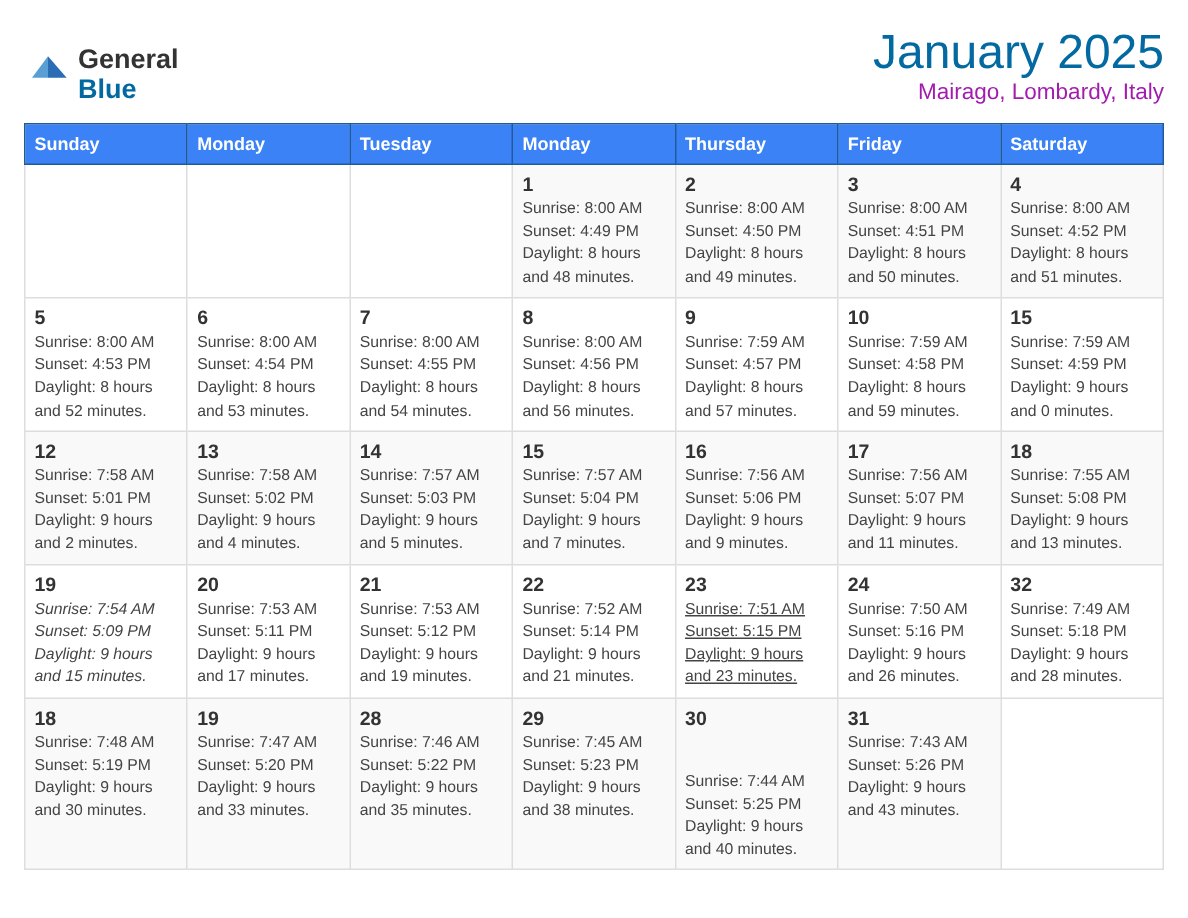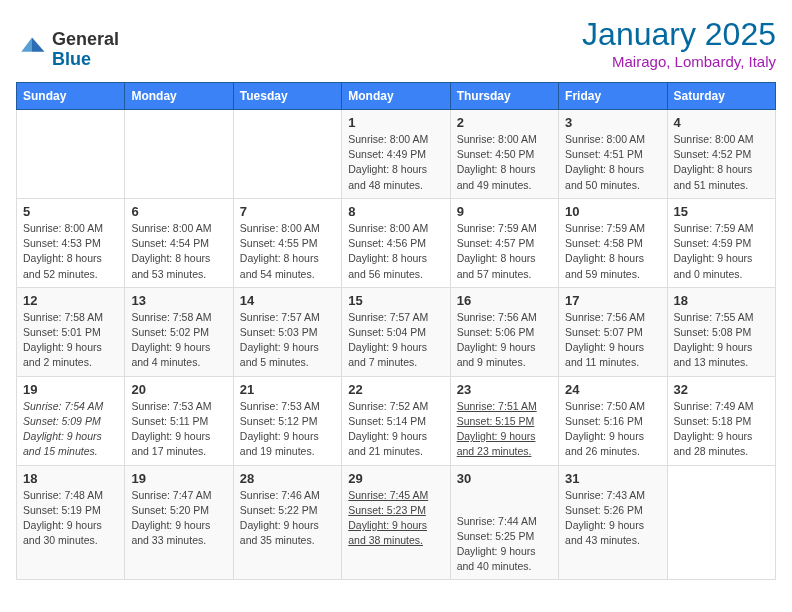--- a/index.html
+++ b/index.html
@@ -292,21 +292,21 @@
 Daylight: 9 hours and 33 minutes.</div>
         </td>
         <td>
           <div class="day-number">28</div>
           <div class="day-info" style="white-space: pre-line;">Sunrise: 7:46 AM
 Sunset: 5:22 PM
 Daylight: 9 hours and 35 minutes.</div>
         </td>
         <td>
           <div class="day-number">29</div>
-          <div class="day-info" style="white-space: pre-line; text-decoration: underline;">Sunrise: 7:45 AM
+          <div class="day-info" style="white-space: pre-line;">Sunrise: 7:45 AM
 Sunset: 5:23 PM
 Daylight: 9 hours and 38 minutes.</div>
         </td>
         <td>
           <div class="day-number">30</div>
           <div class="day-info" style="white-space: pre-line; margin-top: 28px;">Sunrise: 7:44 AM
 Sunset: 5:25 PM
 Daylight: 9 hours and 40 minutes.</div>
         </td>
         <td>

